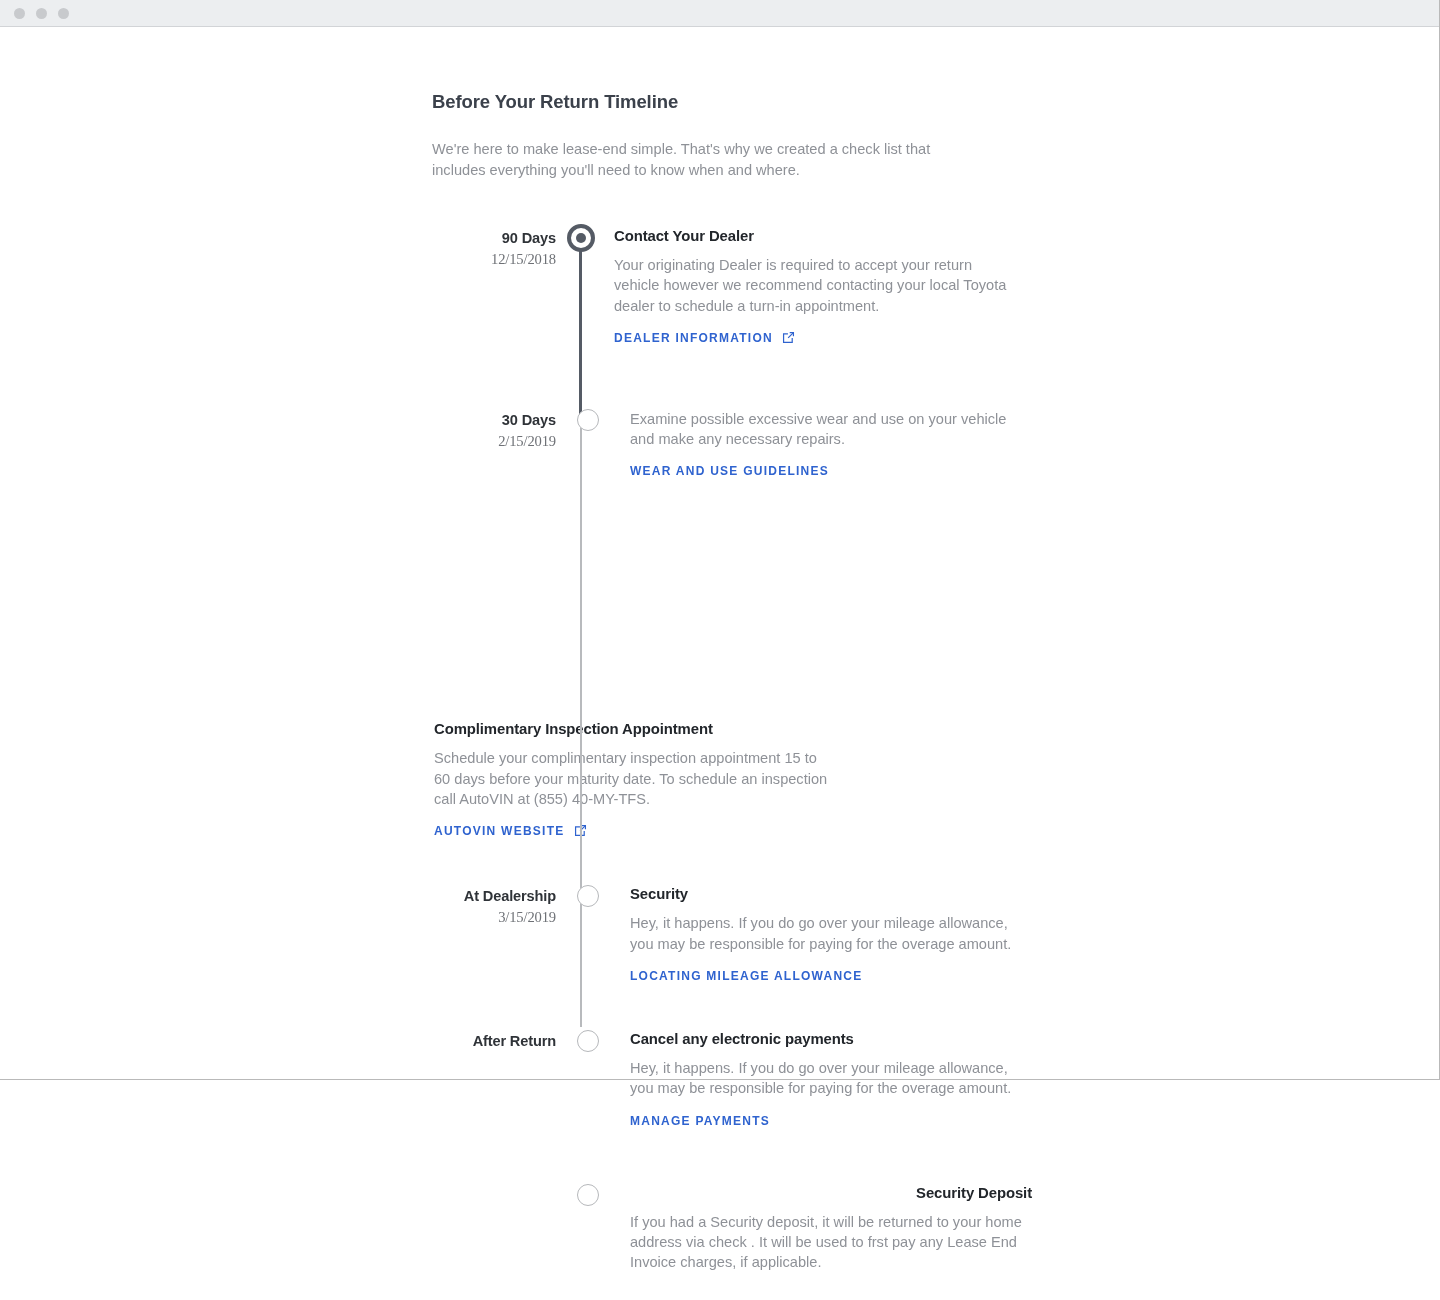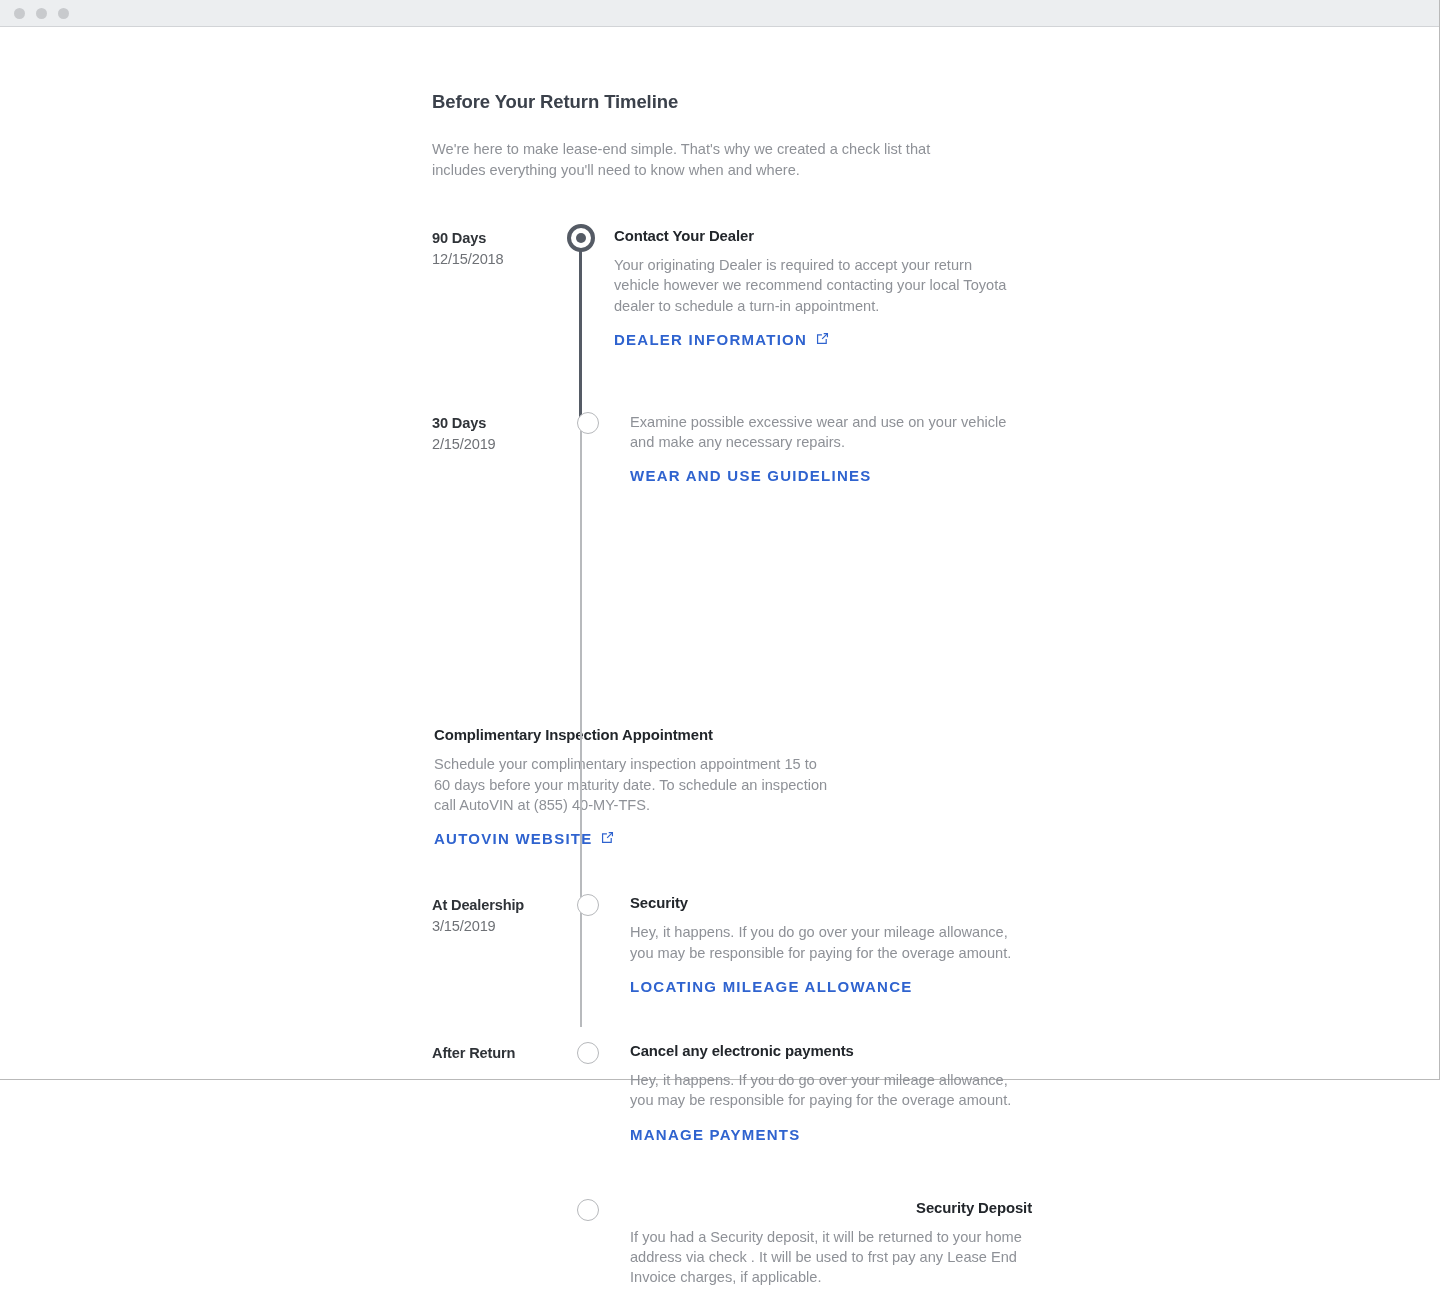--- a/index.html
+++ b/index.html
@@ -72,37 +72,39 @@
     margin-top: 47px;
   }
   .tl-row {
     position: relative;
     display: flex;
     align-items: flex-start;
   }
   .tl-when {
     width: 124px;
     flex: 0 0 124px;
+    text-align: right;
     padding-top: 2px;
     box-sizing: border-box;
   }
   .tl-when .when-label {
     display: block;
     font-size: 14.6px;
     font-weight: bold;
     color: #2f3338;
     line-height: 19px;
     letter-spacing: -0.15px;
   }
   .tl-when .when-date {
     display: block;
     font-size: 14.6px;
     color: #6e7176;
     line-height: 22px;
     letter-spacing: -0.15px;
+    font-family: Liberation Serif, serif;
   }
 
   
   .tl-gutter {
     width: 56px;
     flex: 0 0 56px;
     position: relative;
     align-self: stretch;
   }
   .marker {
@@ -170,23 +172,23 @@
   }
   .tl-desc {
     font-size: 14.6px;
     line-height: 20.3px;
     color: #8e9197;
     margin: 0;
     max-width: 396px;
   }
   .tl-link {
     display: inline-flex;
-    align-items: center;
+    align-items: flex-end;
     margin-top: 15px;
-    font-size: 15px;
+    font-size: 12px;
     font-weight: bold;
     letter-spacing: 1.25px;
     color: #2f63cf;
     text-transform: uppercase;
     text-decoration: none;
     cursor: pointer;
   }
   .ext-icon {
     display: inline-block;
     width: 13px;

